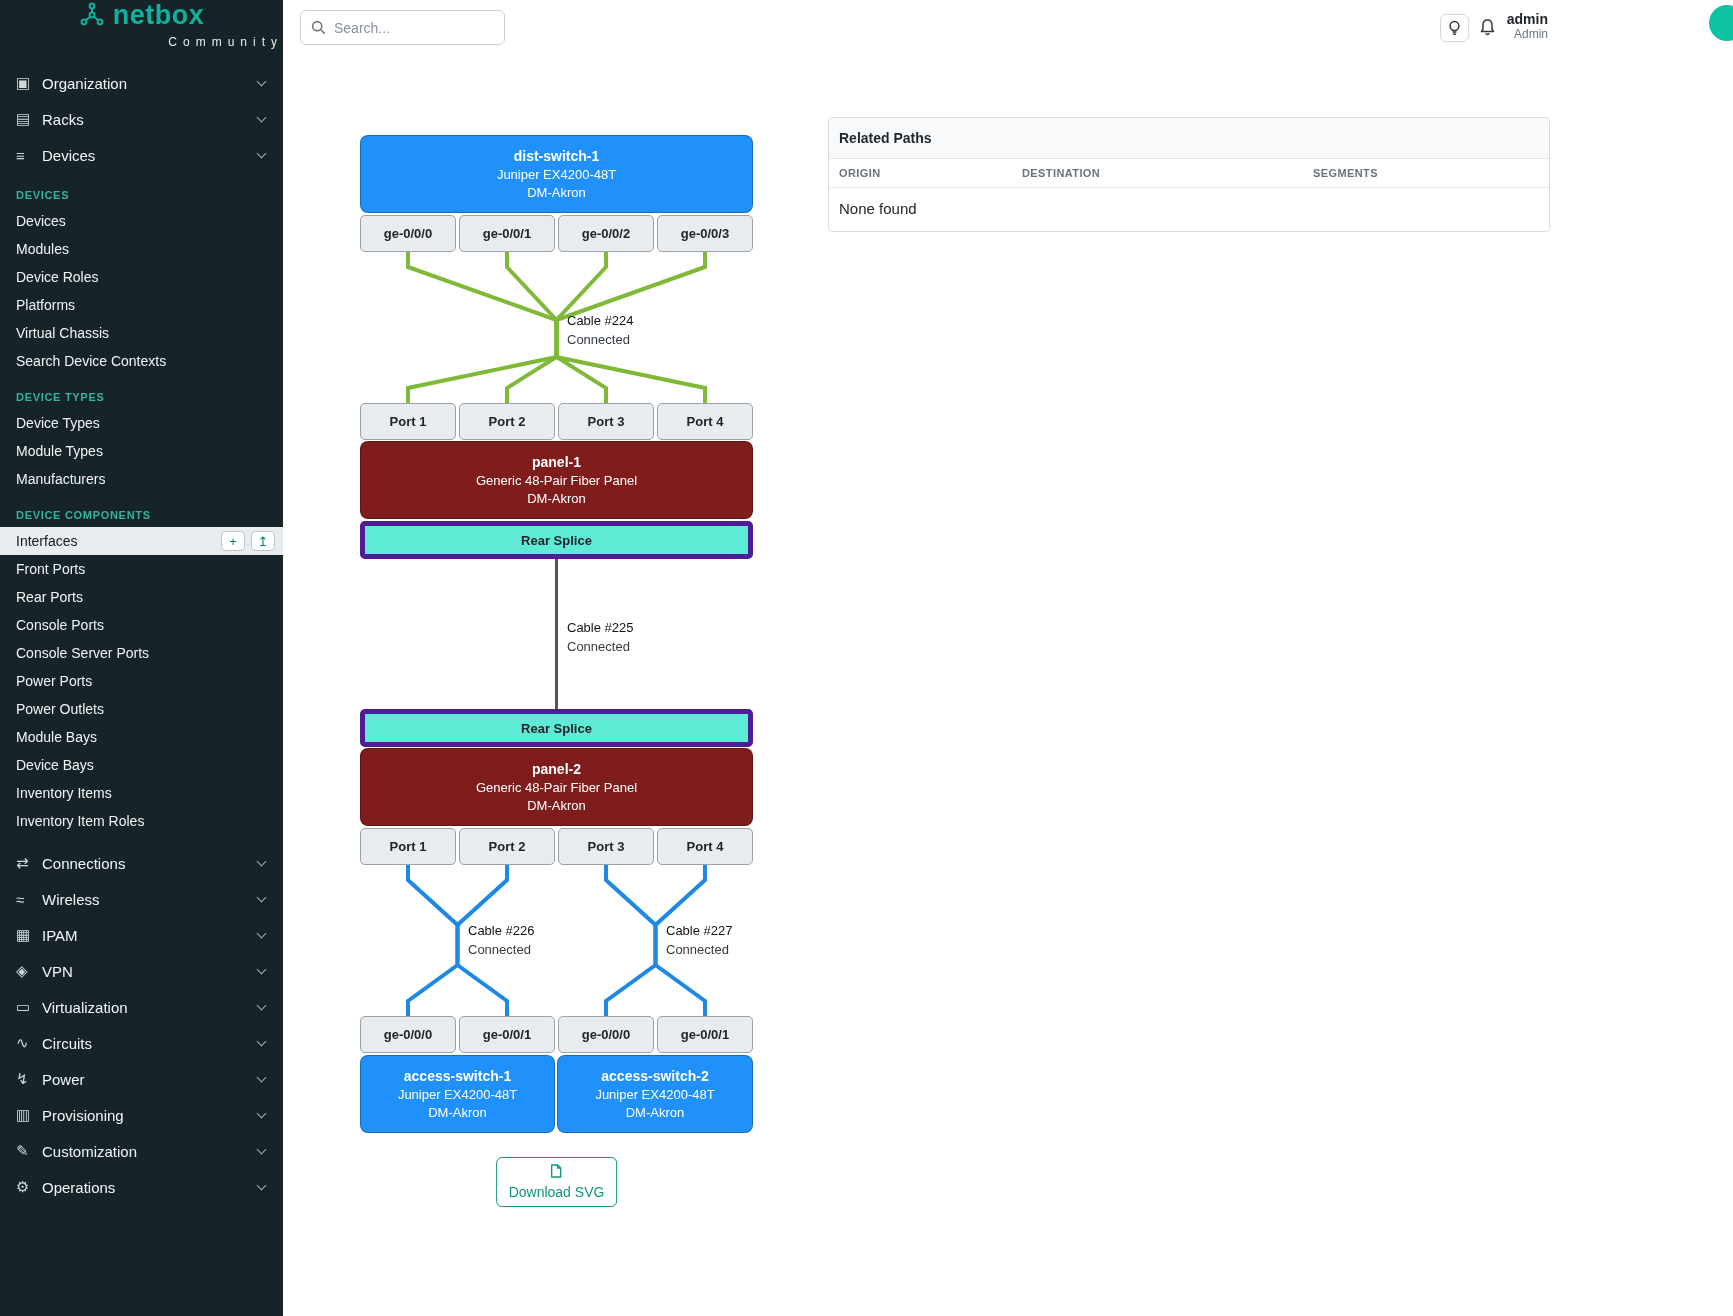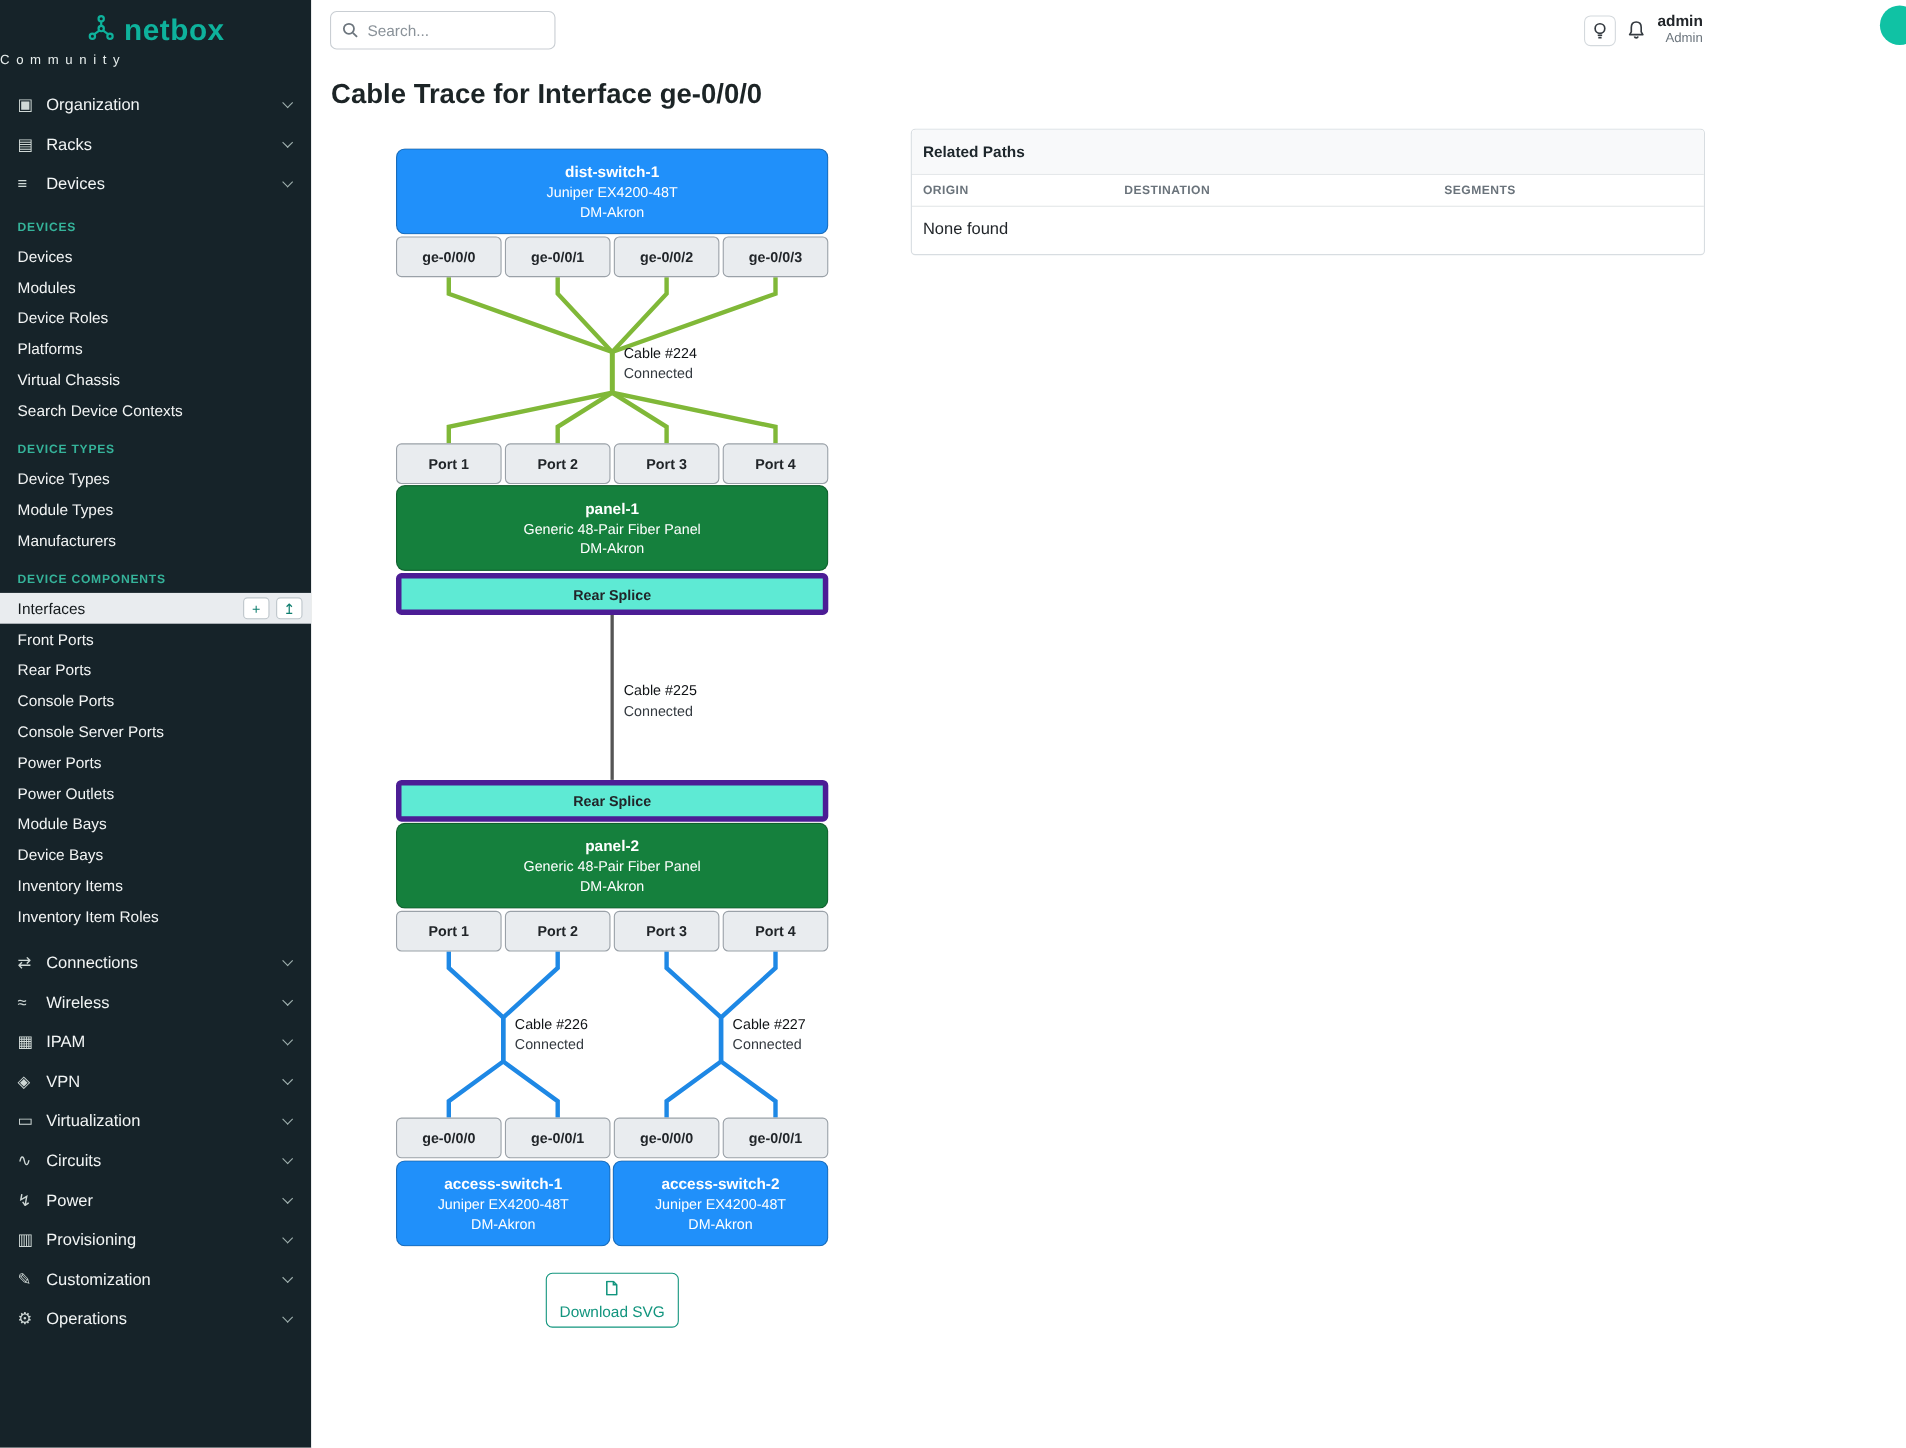--- a/index.html
+++ b/index.html
@@ -2,21 +2,21 @@
 <html><head>
 <meta charset="utf-8">
 <style>
   * { margin:0; padding:0; box-sizing:border-box; }
   html,body { width:1733px; height:1316px; overflow:hidden; background:#fff;
     font-family:"Liberation Sans","DejaVu Sans",sans-serif; }
 
   
   .sidebar { position:absolute; left:0; top:0; width:283px; height:1316px;
     background:#162329; color:#eef2f2; overflow:hidden; }
-  .brand { text-align:left; padding-top:12px; }
+  .brand { text-align:right; }
   .brand-row { display:flex; align-items:center; justify-content:center; gap:8px; }
   .brand-logo-text { font-size:27px; font-weight:bold; color:#0eb29c; letter-spacing:.5px; }
   .brand-sub { margin-top:4px; font-size:12px; letter-spacing:6px; color:#e8efee; }
   .nav-group { display:flex; align-items:center; height:36px; padding:0 18px 0 16px;
     font-size:15px; color:#f2f5f5; cursor:pointer; }
   .nav-icon { width:26px; font-size:15px; color:#cfd8d6; }
   .chev { width:7px; height:7px; border-right:1.6px solid #9fb0ae; border-bottom:1.6px solid #9fb0ae;
     transform:rotate(45deg); margin-left:auto; margin-top:-3px; }
   .nav-top { margin-top:16px; }
   .sec-header { padding:16px 16px 6px; font-size:11px; font-weight:bold; letter-spacing:.7px;
@@ -62,21 +62,21 @@
   .card-col { font-size:11px; font-weight:600; letter-spacing:.4px; color:#6a737b; }
   .card-empty { padding:12px 10px 14px; font-size:15px; color:#212529; }
 
   
   .trace { position:absolute; left:77px; top:135px; width:393px; height:1070px; }
   .cables { position:absolute; left:0; top:0; z-index:0; }
   .node { position:absolute; z-index:1; border-radius:8px; text-align:center;
     display:flex; flex-direction:column; justify-content:center; gap:3px; cursor:pointer; }
   .dev { left:0; width:393px; height:78px; color:#fff; border:1px solid rgba(0,0,0,.25); }
   .dev-blue { background:#2090fa; }
-  .dev-slate { background:#15803d; border-radius:8px; }
+  .dev-slate { background:#7f1d1d; border-radius:8px; }
   .nm { font-size:14px; font-weight:bold; }
   .ln { font-size:13px; }
   .port { position:absolute; z-index:1; width:96px; height:37px; background:#e9ecef;
     border:1px solid #9aa1a8; border-radius:5px; display:flex; align-items:center; justify-content:center;
     font-size:13px; font-weight:bold; color:#212529; cursor:pointer; }
   .p0{left:0}.p1{left:99px}.p2{left:198px}.p3{left:297px}
   .sw { width:195px; height:78px; }
   .splice { position:absolute; z-index:1; left:0; width:393px; height:38px; background:#5eead4;
     border:5px solid #4c1d95; border-radius:5px; display:flex; align-items:center; justify-content:center;
     font-size:13px; font-weight:600; color:#212529; cursor:pointer; }
@@ -276,21 +276,20 @@
       <path d="M6.8 15.2 a1.8 1.8 0 0 0 3.4 0" fill="none" stroke="#343a40" stroke-width="1.5"></path>
     </svg>
   </div>
 
   <div class="user-box">
     <div class="user-name">admin</div>
     <div class="user-role">Admin</div>
   </div>
   <div class="avatar"></div>
 
-  <h1 class="page-title">Cable Trace for Interface ge-0/0/0</h1>
 
   <section class="card">
     <div class="card-header">Related Paths</div>
     <div class="card-cols">
       <span class="card-col">ORIGIN</span>
       <span class="card-col">DESTINATION</span>
       <span class="card-col">SEGMENTS</span>
     </div>
     <div class="card-empty">None found</div>
   </section>

